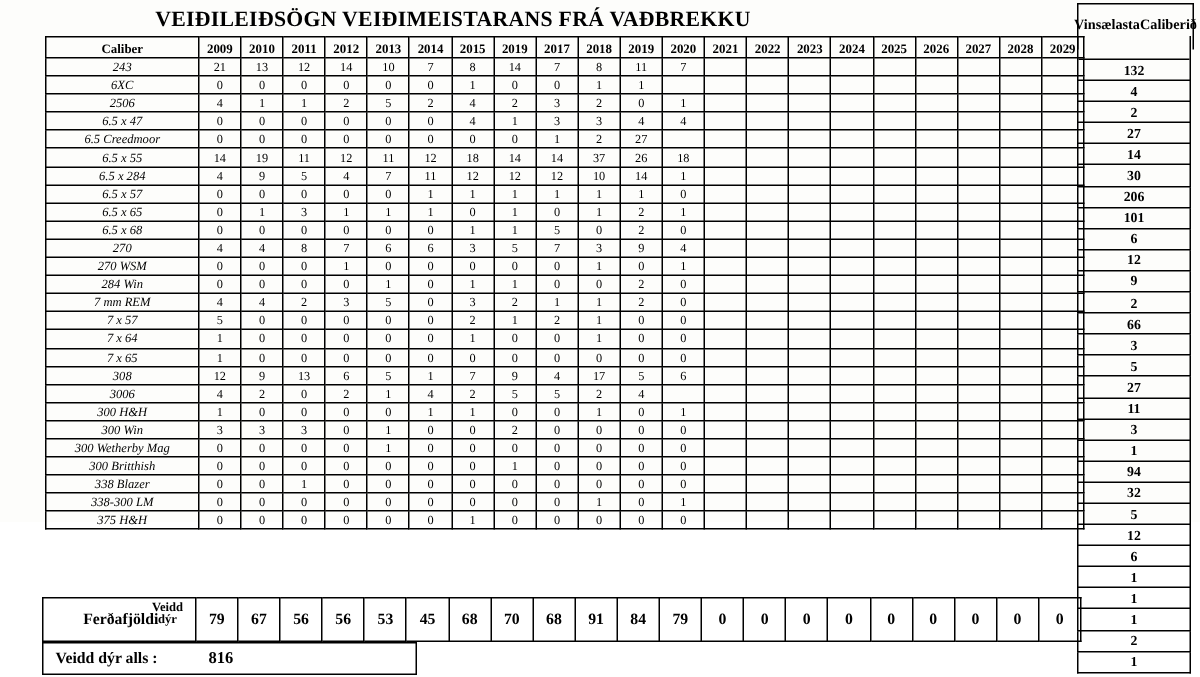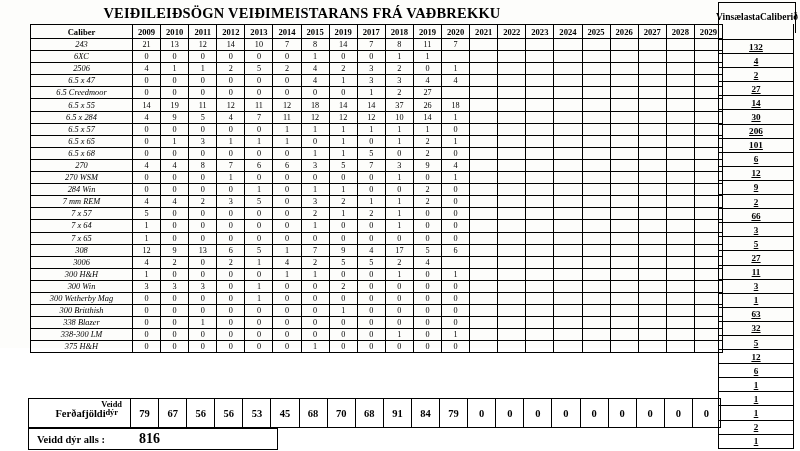--- a/index.html
+++ b/index.html
@@ -116,21 +116,20 @@
     border: 0.8px solid #000;
     border-left: 1.4px solid #000;
     border-right: 1.4px solid #000;
     height: 11.1px;
     text-align: center;
     vertical-align: middle;
     font-weight: bold;
     font-size: 9.2px;
     overflow: hidden;
     white-space: nowrap;
-    text-decoration: underline;
   }
   table.fav td.blank {
     border-top: none;
     border-bottom: none;
   }
   table.fav tr:last-child td {
     border-bottom: 1.4px solid #000;
   }
 
   
@@ -187,21 +186,21 @@
     display: flex;
     align-items: center;
     font-size: 10.5px;
     font-weight: bold;
   }
   .grand-label {
     padding-left: 8px;
   }
   .grand-value {
     margin-left: 34px;
-    font-size: 14px;
+    font-size: 11px;
   }
 </style>
 </head>
 <body>
 
 <div class="page">
 
   <div class="title-bar">
     <div class="title-text">VEIÐILEIÐSÖGN VEIÐIMEISTARANS  FRÁ VAÐBREKKU</div>
   </div>
@@ -949,21 +948,21 @@
           <tr>
             <td>11</td>
           </tr>
           <tr>
             <td>3</td>
           </tr>
           <tr>
             <td>1</td>
           </tr>
           <tr>
-            <td>63</td>
+            <td>94</td>
           </tr>
           <tr>
             <td>32</td>
           </tr>
           <tr>
             <td>5</td>
           </tr>
           <tr>
             <td>12</td>
           </tr>

